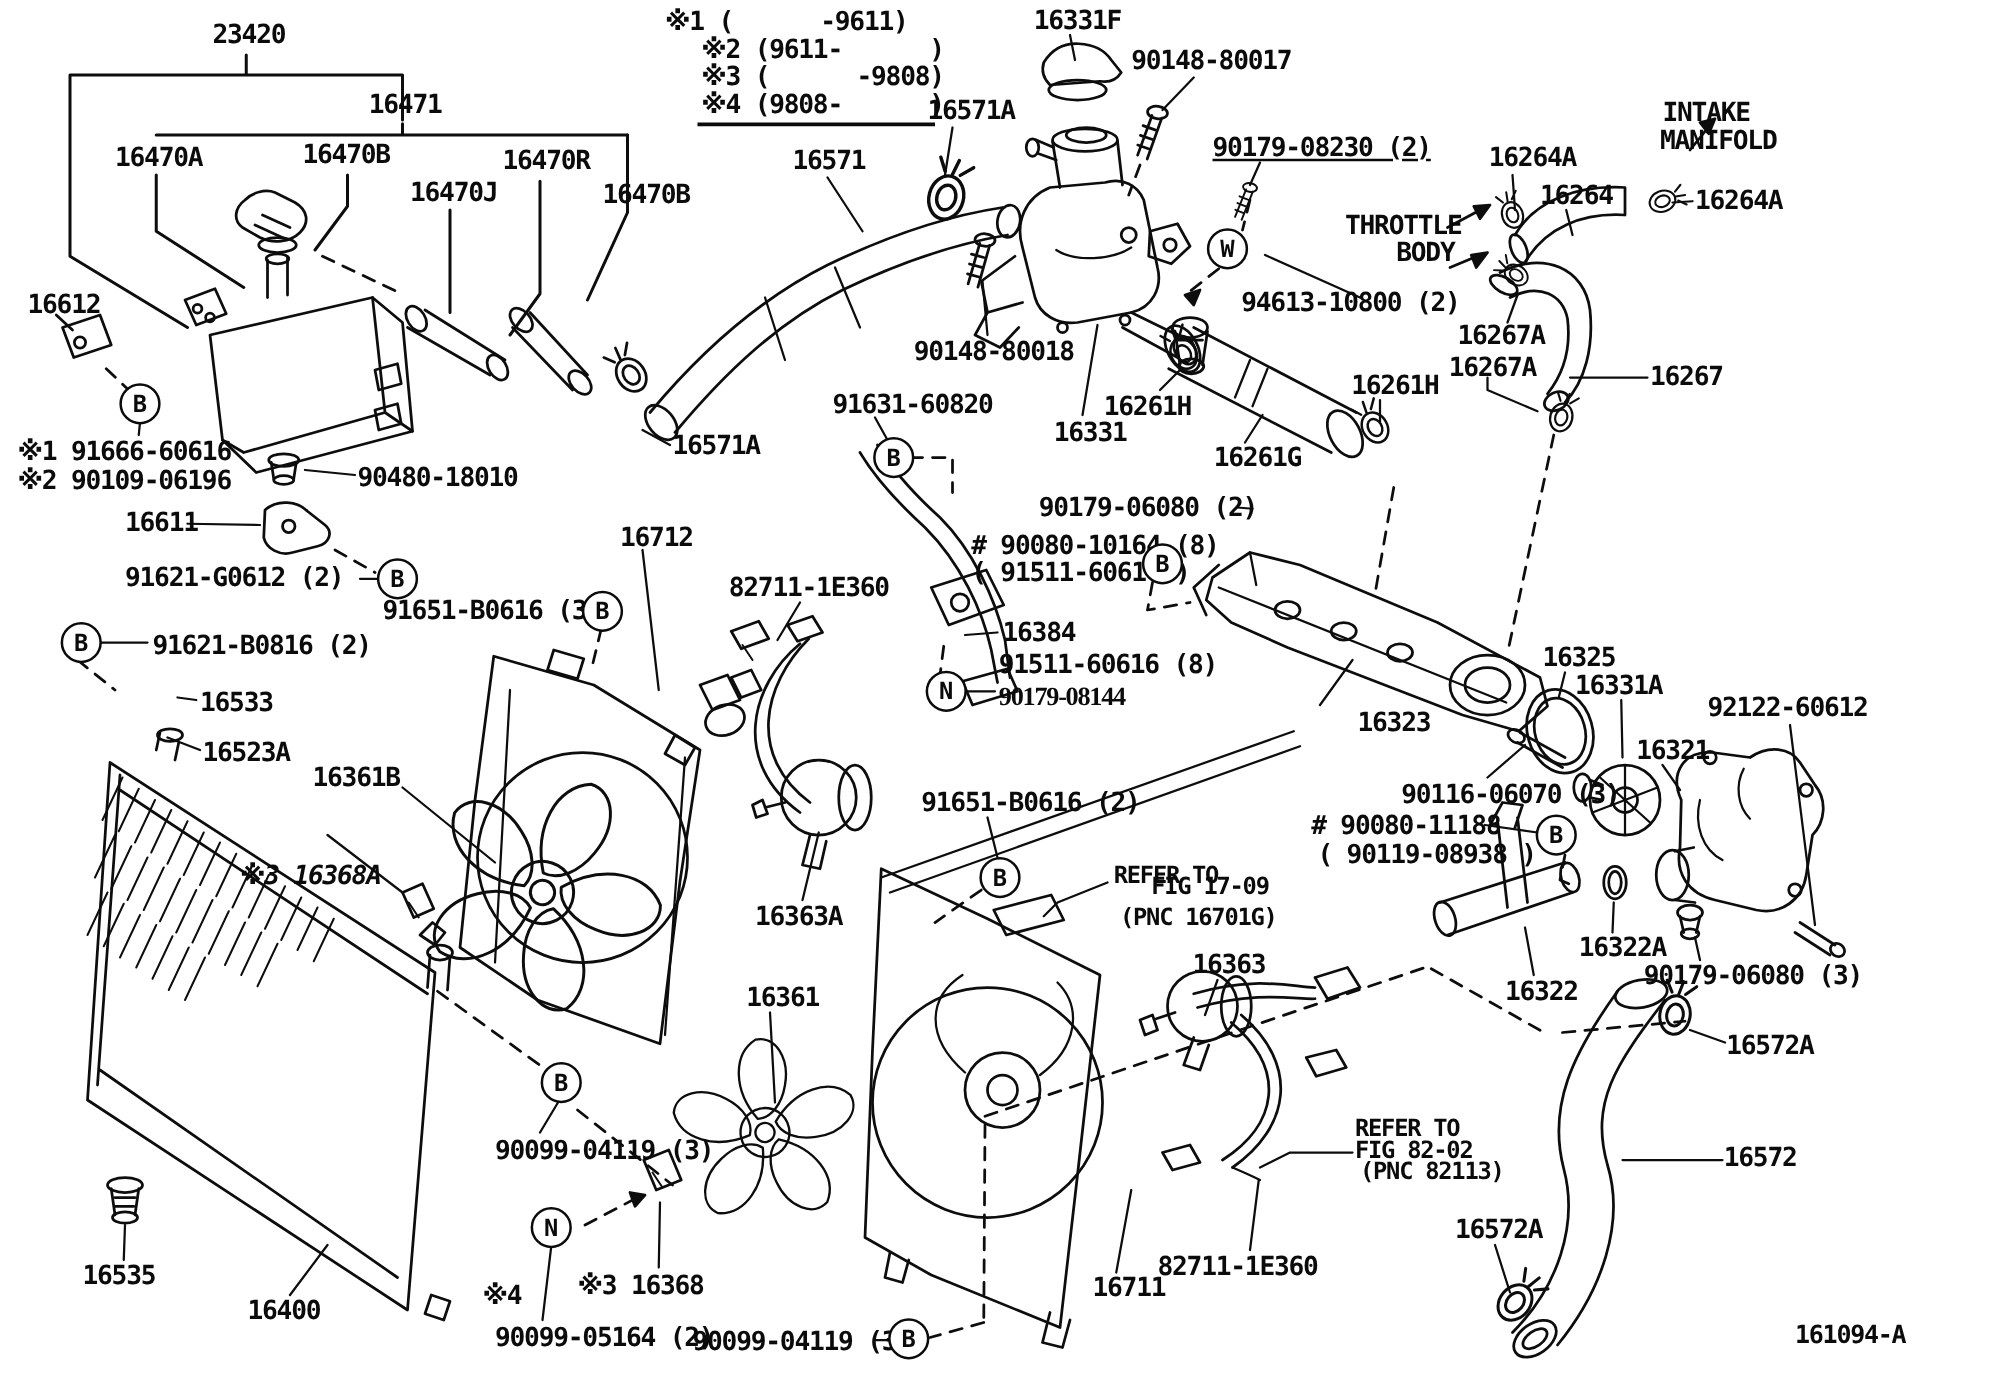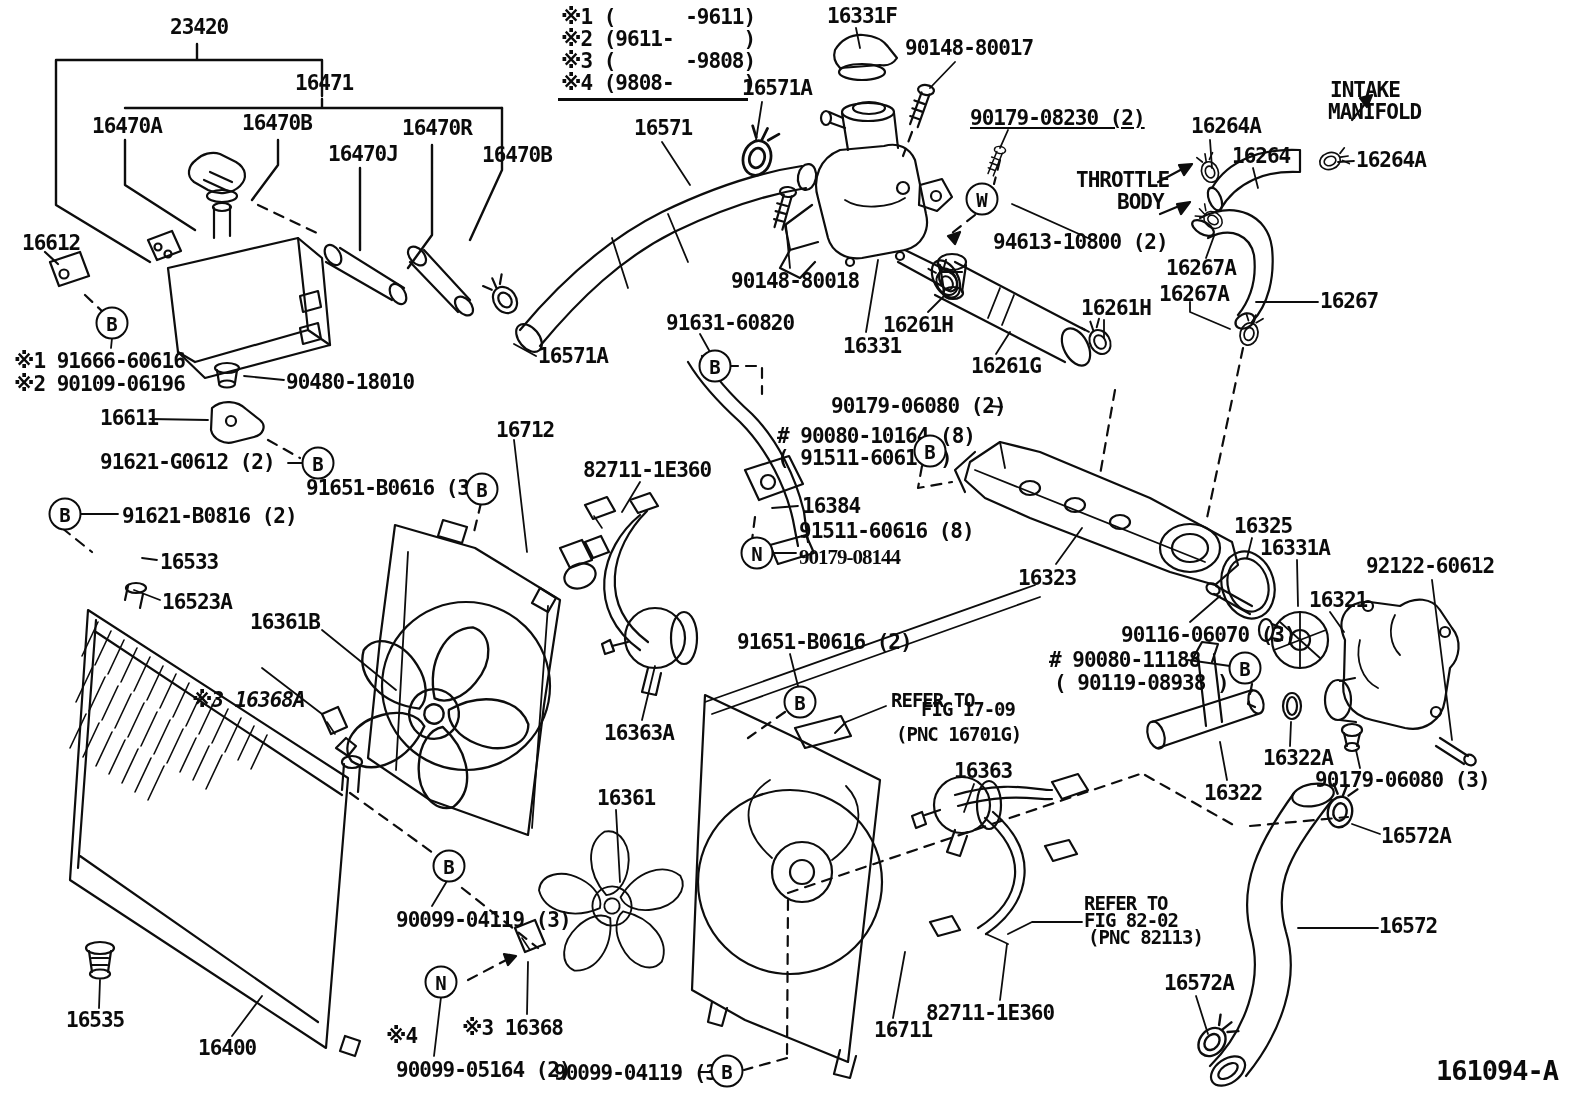--- a/index.html
+++ b/index.html
@@ -2,21 +2,21 @@
 <html><head>
 <meta charset="utf-8">
 <style>
   html,body{margin:0;padding:0;background:#ffffff;}
   #stage{position:relative;width:1592px;height:1099px;background:#ffffff;overflow:hidden;
          font-family:"DejaVu Sans Mono","DejaVu Sans",monospace;}
   #art{position:absolute;left:0;top:0;}
   .lbl{position:absolute;font-weight:bold;font-size:21px;letter-spacing:-1px;
        color:#0b0b0b;white-space:pre;line-height:1.05;}
   .lbl.sm{font-size:19px;}
-  .lbl.xs{font-size:27px;}
+  .lbl.xs{font-size:20px;}
   .co{position:absolute;width:29px;height:29px;border:2.5px solid #0b0b0b;border-radius:50%;
       background:#fff;display:flex;align-items:center;justify-content:center;
       font-weight:bold;font-size:19px;color:#0b0b0b;transform:translate(-50%,-50%);}
   .rule{position:absolute;background:#0b0b0b;height:3px;}
 </style>
 </head>
 <body>
 
 <div id="stage">
 
@@ -305,21 +305,21 @@
       <path d="M1160,214 L1184,204" fill="none"></path>
         <path d="M1190,202 l-13,2 l4,10 z"></path>
       <path d="M948,236 l12,-4 l-5,12 z"></path>
       <path d="M516,956 l-12,-2 l4,11 z"></path>
     </g>
   </svg>
 
   <div class="rule" style="left:558px;top:98px;width:190px;"></div>
 
   <div id="labels-layer">
-      <div class="lbl" style="left: 561px; top: 6px;">※1 (      -9611)</div>
+      <div class="lbl" style="left: 532px; top: 6px;">※1 (      -9611)</div>
       <div class="lbl" style="left: 561px; top: 28px;">※2 (9611-      )</div>
       <div class="lbl" style="left: 561px; top: 50px;">※3 (      -9808)</div>
       <div class="lbl" style="left: 561px; top: 72px;">※4 (9808-      )</div>
       <div class="lbl" style="left: 170px; top: 16px;">23420</div>
       <div class="lbl" style="left: 295px; top: 72px;">16471</div>
       <div class="lbl" style="left: 92px; top: 115px;">16470A</div>
       <div class="lbl" style="left: 242px; top: 112px;">16470B</div>
       <div class="lbl" style="left: 402px; top: 117px;">16470R</div>
       <div class="lbl" style="left: 328px; top: 143px;">16470J</div>
       <div class="lbl" style="left: 482px; top: 144px;">16470B</div>
@@ -366,21 +366,21 @@
       <div class="lbl" style="left: 1076px; top: 169px;">THROTTLE</div>
       <div class="lbl" style="left: 1117px; top: 191px;">BODY</div>
       <div class="lbl" style="left: 1330px; top: 79px;">INTAKE</div>
       <div class="lbl" style="left: 1328px; top: 101px;">MANIFOLD</div>
       <div class="lbl" style="left: 1191px; top: 115px;">16264A</div>
       <div class="lbl" style="left: 1232px; top: 145px;">16264</div>
       <div class="lbl" style="left: 1356px; top: 149px;">16264A</div>
       <div class="lbl" style="left: 1166px; top: 257px;">16267A</div>
       <div class="lbl" style="left: 1159px; top: 283px;">16267A</div>
       <div class="lbl" style="left: 1320px; top: 290px;">16267</div>
-      <div class="lbl" style="left: 1018px; top: 567px;">16323</div>
+      <div class="lbl" style="left: 1086px; top: 567px;">16323</div>
       <div class="lbl" style="left: 1234px; top: 515px;">16325</div>
       <div class="lbl" style="left: 1260px; top: 537px;">16331A</div>
       <div class="lbl" style="left: 1366px; top: 555px;">92122-60612</div>
       <div class="lbl" style="left: 1309px; top: 589px;">16321</div>
       <div class="lbl" style="left: 1121px; top: 624px;">90116-06070 (3)</div>
       <div class="lbl" style="left: 1049px; top: 649px;"># 90080-11188</div>
       <div class="lbl" style="left: 1054px; top: 672px;">( 90119-08938 )</div>
       <div class="lbl" style="left: 1263px; top: 747px;">16322A</div>
       <div class="lbl" style="left: 1315px; top: 769px;">90179-06080 (3)</div>
       <div class="lbl" style="left: 1204px; top: 782px;">16322</div>

